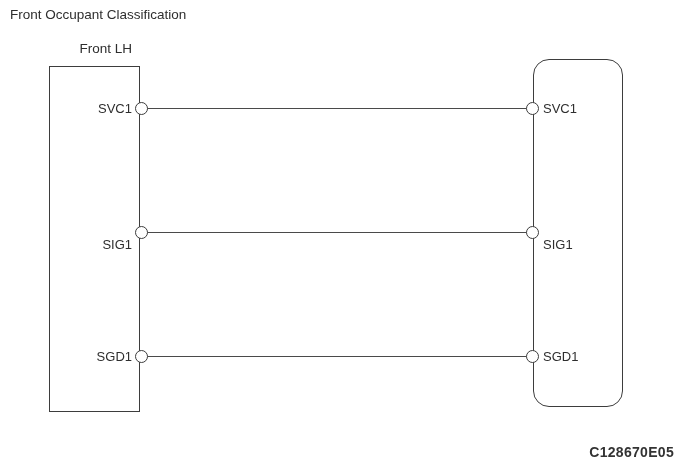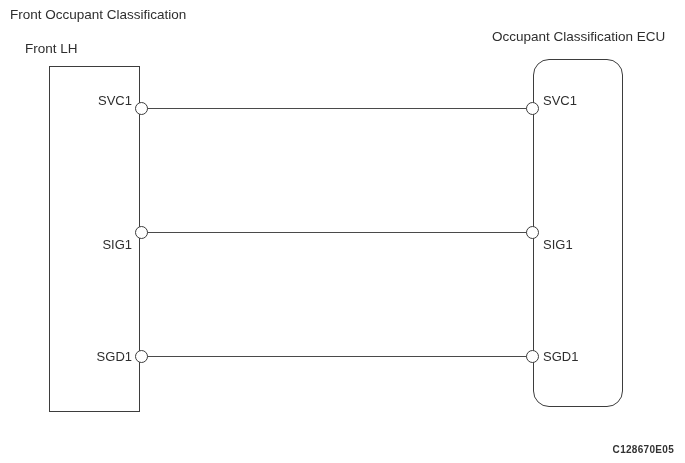--- a/index.html
+++ b/index.html
@@ -12,21 +12,21 @@
     color: #2e2e2e;
     overflow: hidden;
   }
   .component-label {
     position: absolute;
     font-size: 13.5px;
     line-height: 17px;
     color: #2e2e2e;
     white-space: pre;
   }
-  .label-left  { left: 10px;  top: 6px;  }
+  .label-left  { left: 10px;  top: 6px; text-align: center;  }
   .label-right { left: 492px; top: 28px; }
 
   .box {
     position: absolute;
     border: 1.6px solid #3d3d3d;
     background: #ffffff;
     box-sizing: border-box;
   }
   .left-box { left: 49px;  top: 66px; width: 91px; height: 346px; }
   .ecu-box  { left: 533px; top: 59px; width: 90px; height: 348px; border-radius: 16px; }
@@ -58,43 +58,42 @@
   .t-row3  { top: 350px; }
 
   .pin-label {
     position: absolute;
     font-size: 13px;
     line-height: 16px;
     color: #2e2e2e;
   }
   .pin-left  { left: 60px; width: 72px; text-align: right; }
   .pin-right { left: 543px; }
-  .p-row1 { top: 93px; }
+  .p-row1 { top: 101px; }
   .p-row2 { top: 237px; }
   .p-row3 { top: 349px; text-align: right; }
 
   .figure-code {
     position: absolute;
     right: 11px;
     top: 444px;
-    font-size: 10px;
+    font-size: 14px;
     font-weight: bold;
     letter-spacing: 0.3px;
     color: #333333;
   }
 </style>
 </head>
 <body>
 
 <div class="canvas">
 
   <div class="component-label label-left"><span>Front Occupant Classification</span><br>
     <span>Front LH</span>
   </div>
-  <div class="component-label label-right">Occupant Classification ECU</div>
 
   <div class="box left-box"></div>
   <div class="box ecu-box"></div>
 
   <div class="wire wire-1"></div>
   <div class="wire wire-2"></div>
   <div class="wire wire-3"></div>
 
   <div class="terminal t-left t-row1"></div>
   <div class="terminal t-left t-row2"></div>

